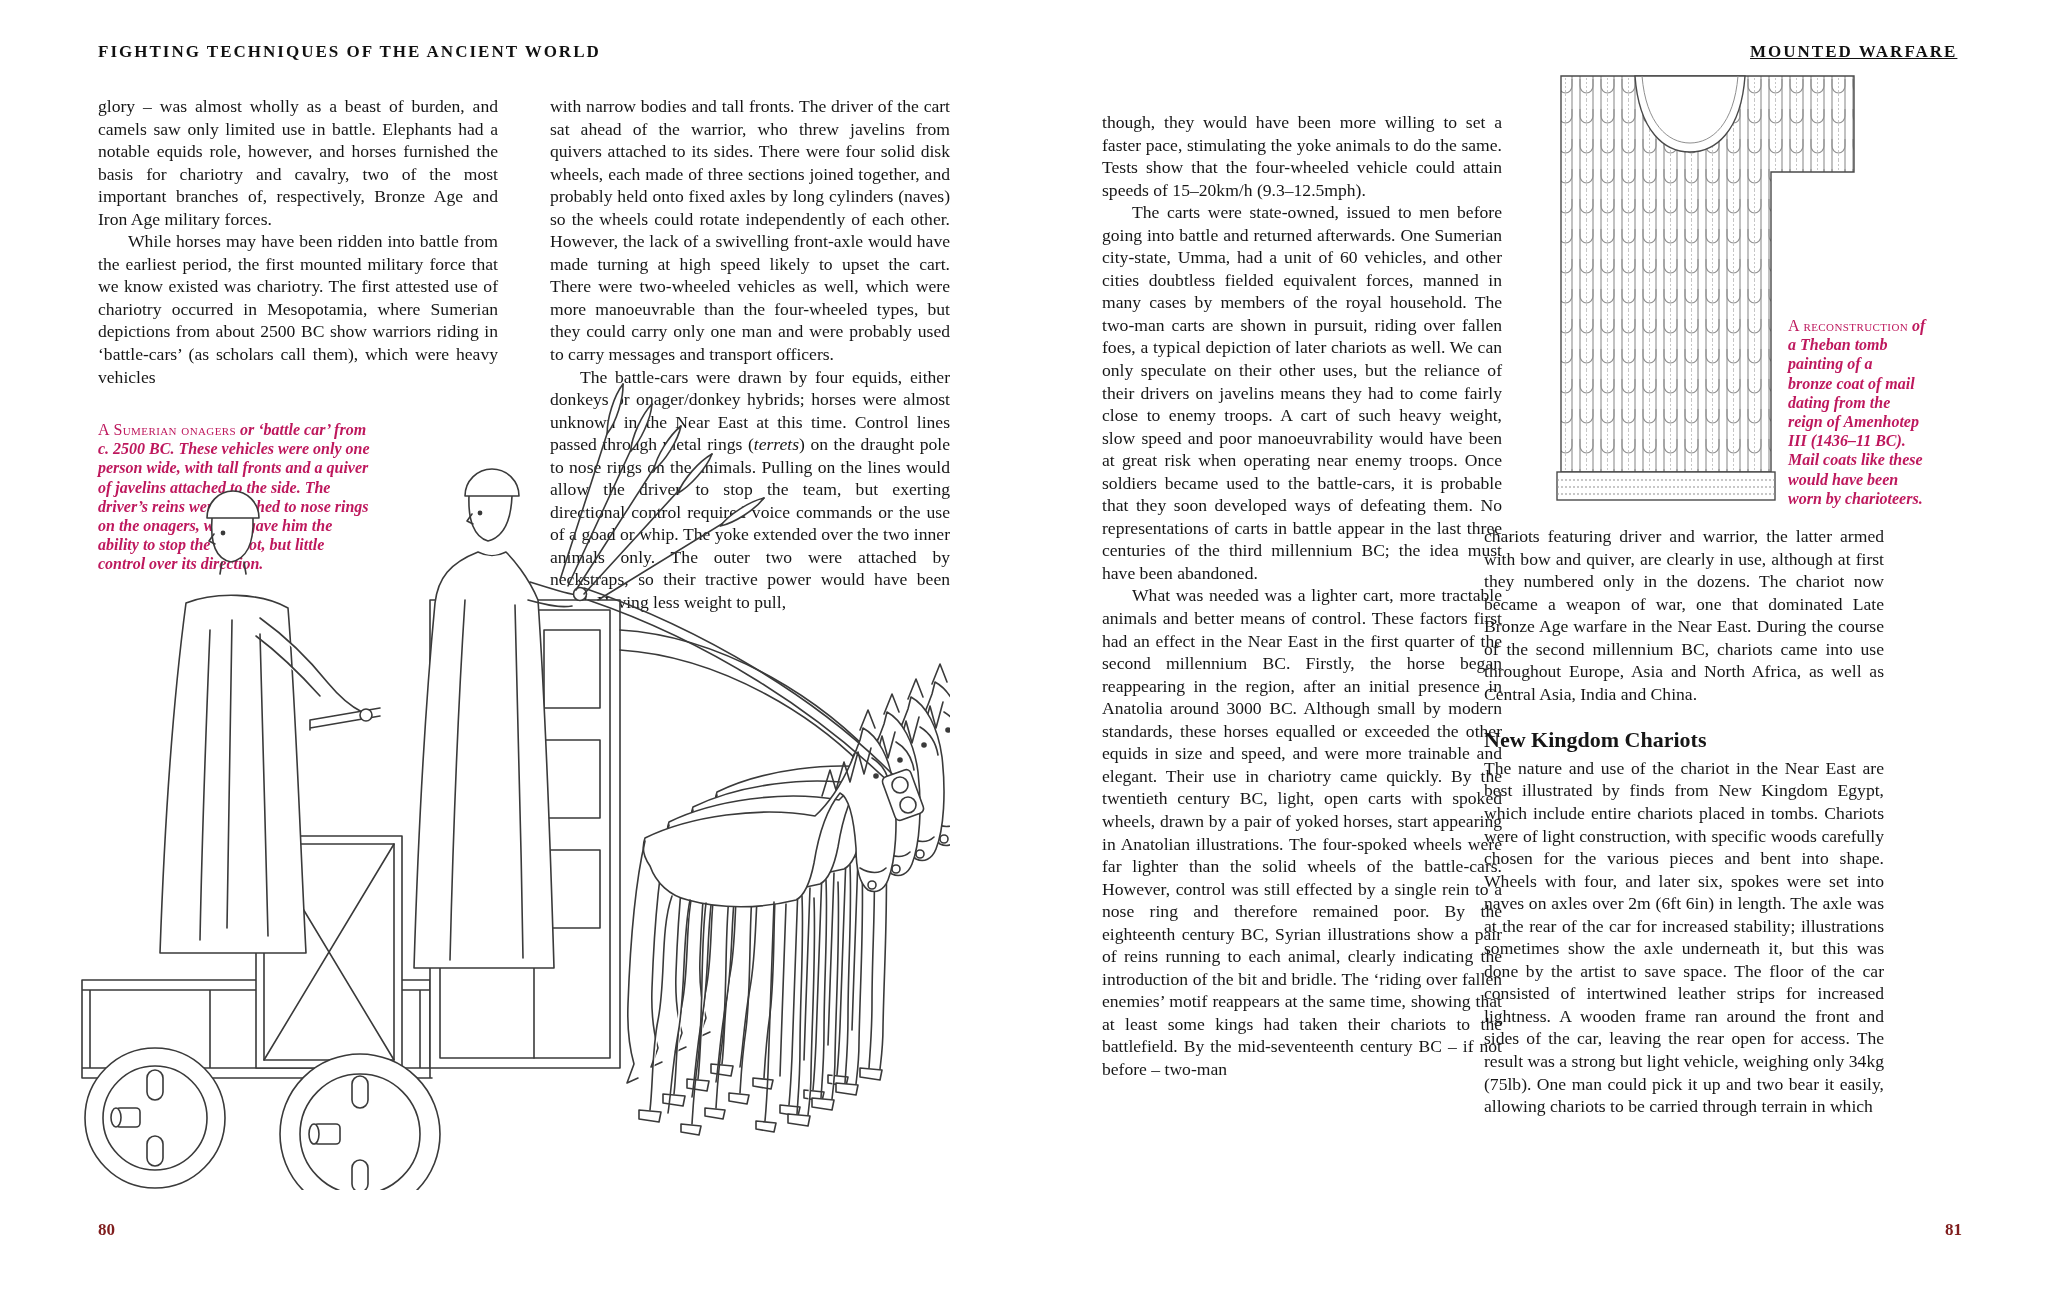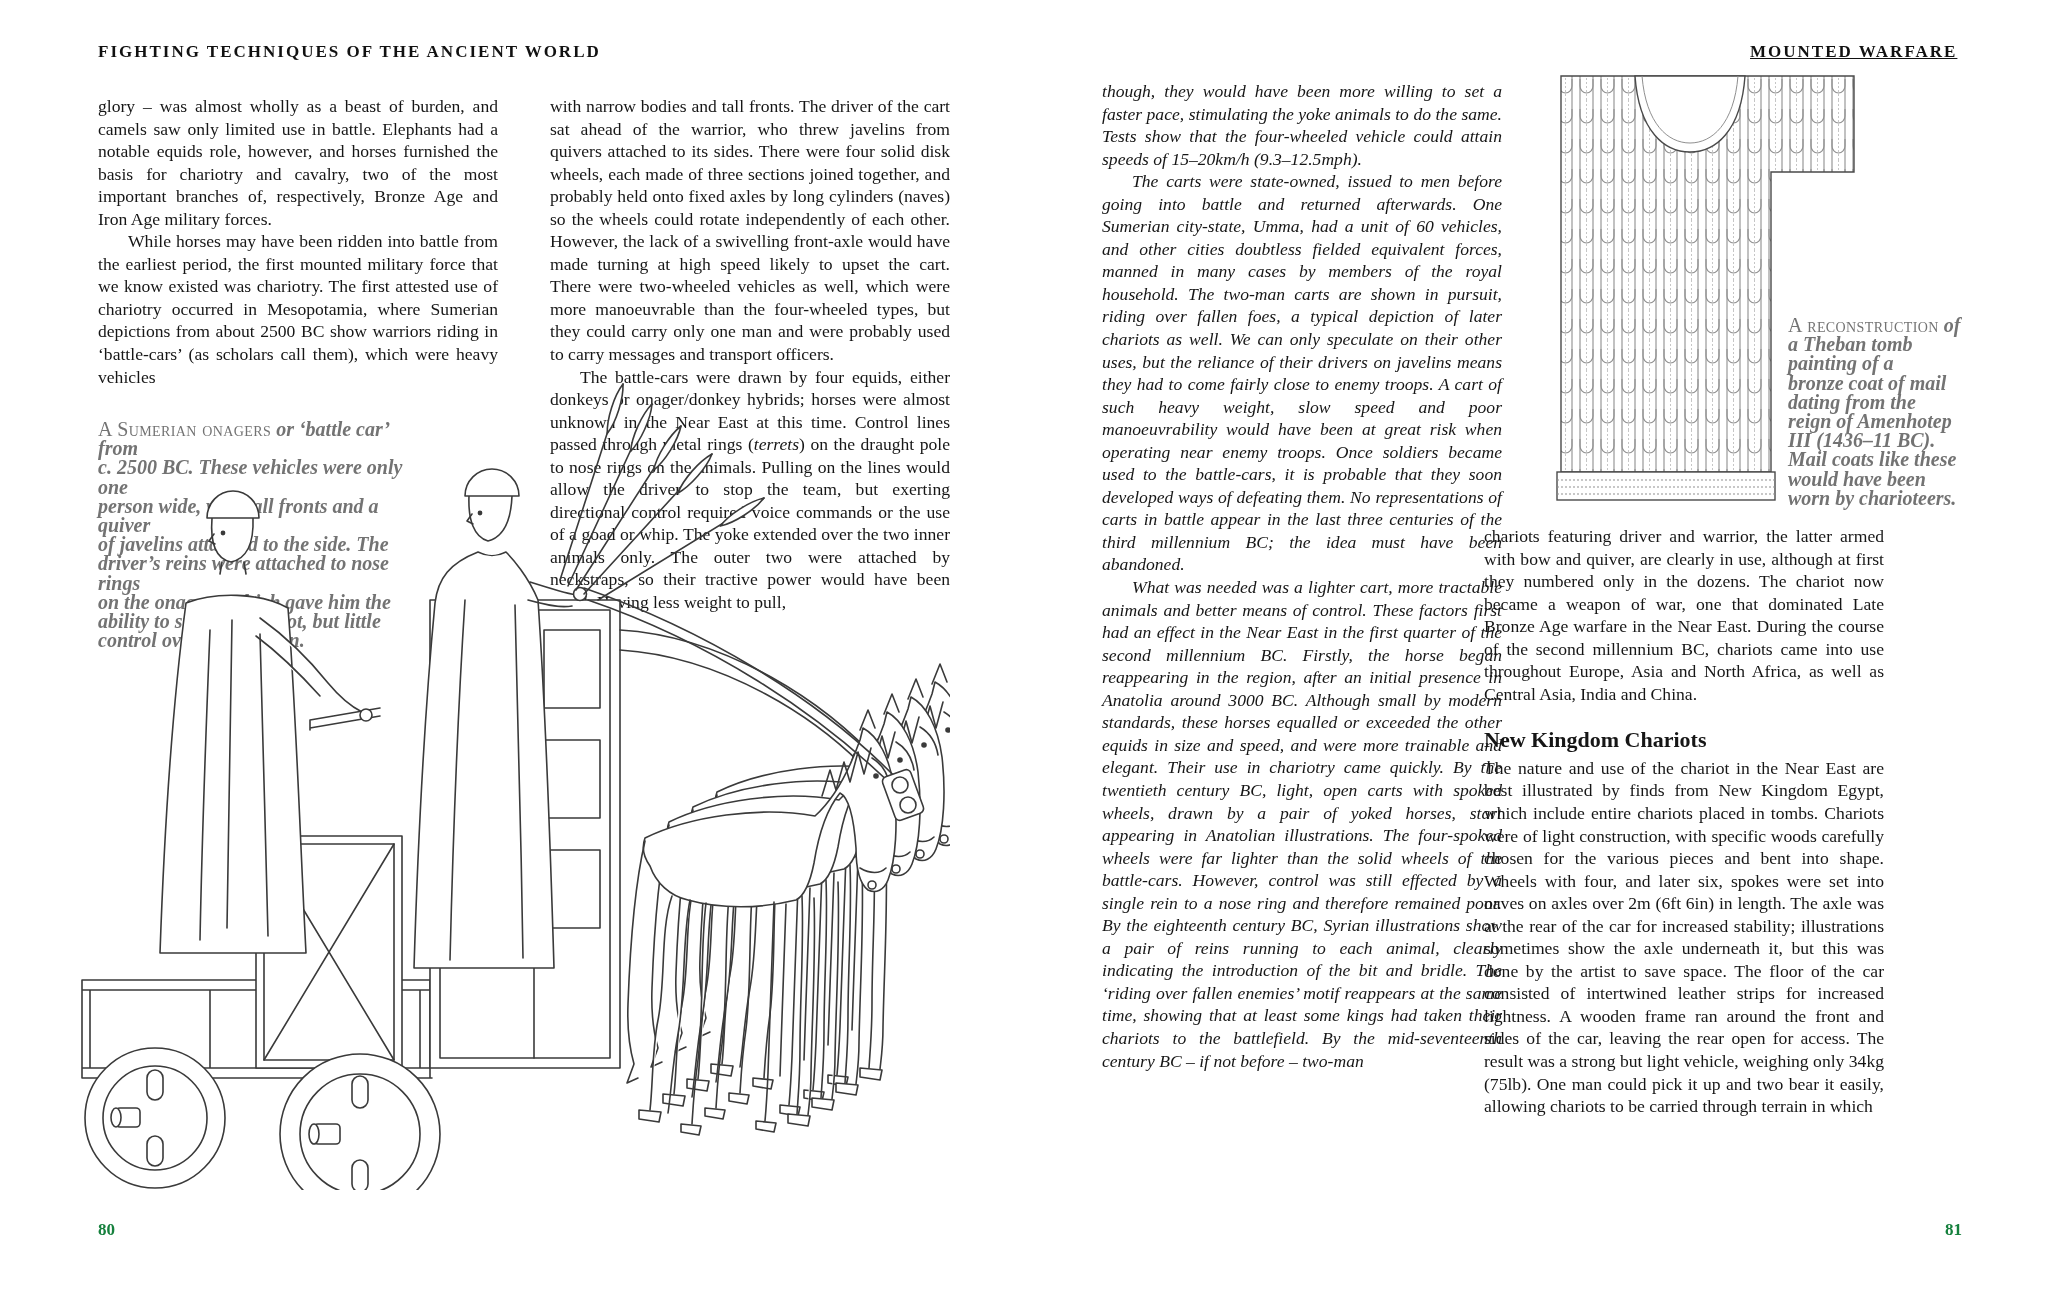--- a/index.html
+++ b/index.html
@@ -5,32 +5,32 @@
   html,body{margin:0;padding:0;}
   body{
     width:2048px;height:1291px;position:relative;background:#ffffff;
     font-family:"Liberation Serif",serif;color:#161616;overflow:hidden;
   }
   .running-head{
     position:absolute;top:42px;font-weight:bold;font-size:17px;
     letter-spacing:2px;color:#111;white-space:nowrap;
   }
   .page-number{
-    position:absolute;top:1220px;font-weight:bold;font-size:17px;color:#15803d;
+    position:absolute;top:1220px;font-weight:bold;font-size:17px;color:#7f1d1d;
   }
   .col{
     position:absolute;width:400px;text-align:justify;
     font-size:17.6px;line-height:22.55px;
   }
   .col p{margin:0;padding:0;}
   .col p.indent{text-indent:30px;}
   .ital{font-style:italic;}
   .fig-caption{
     position:absolute;font-style:italic;font-weight:bold;
-    font-size:20px;line-height:19.2px;white-space:pre-line;color:#737373;
+    font-size:16px;line-height:19.2px;white-space:pre-line;color:#be185d;
   }
   .smallcaps-lead{
     font-style:normal;font-weight:normal;font-variant:small-caps;
     letter-spacing:.4px;
   }
   .subhead{
     font-weight:bold;text-align:left;font-size:22px;
     margin-top:24px !important;margin-bottom:5px !important;
   }
   .illus{position:absolute;}
@@ -162,21 +162,21 @@
     <rect x="254" y="756" width="26" height="20" rx="4" fill="#ffffff"></rect>
     <ellipse cx="254" cy="766" rx="5" ry="10" fill="#ffffff"></ellipse>
     <rect x="292" y="708" width="16" height="32" rx="8"></rect>
     <rect x="292" y="792" width="16" height="32" rx="8"></rect>
   </g>
 </svg>
 </div>
 
 <div class="running-head" style="left:1750px;text-decoration:underline;">MOUNTED WARFARE</div>
 
-<div class="col" style="left:1102px;top:80px;font-style:italic;">
+<div class="col" style="left:1102px;top:111px;">
   <p>though, they would have been more willing to set a faster pace, stimulating the yoke animals to do the same. Tests show that the four-wheeled vehicle could attain speeds of 15–20km/h (9.3–12.5mph).</p>
   <p class="indent">The carts were state-owned, issued to men before going into battle and returned afterwards. One Sumerian city-state, Umma, had a unit of 60 vehicles, and other cities doubtless fielded equivalent forces, manned in many cases by members of the royal household. The two-man carts are shown in pursuit, riding over fallen foes, a typical depiction of later chariots as well. We can only speculate on their other uses, but the reliance of their drivers on javelins means they had to come fairly close to enemy troops. A cart of such heavy weight, slow speed and poor manoeuvrability would have been at great risk when operating near enemy troops. Once soldiers became used to the battle-cars, it is probable that they soon developed ways of defeating them. No representations of carts in battle appear in the last three centuries of the third millennium BC; the idea must have been abandoned.</p>
   <p class="indent">What was needed was a lighter cart, more tractable animals and better means of control. These factors first had an effect in the Near East in the first quarter of the second millennium BC. Firstly, the horse began reappearing in the region, after an initial presence in Anatolia around 3000 BC. Although small by modern standards, these horses equalled or exceeded the other equids in size and speed, and were more trainable and elegant. Their use in chariotry came quickly. By the twentieth century BC, light, open carts with spoked wheels, drawn by a pair of yoked horses, start appearing in Anatolian illustrations. The four-spoked wheels were far lighter than the solid wheels of the battle-cars. However, control was still effected by a single rein to a nose ring and therefore remained poor. By the eighteenth century BC, Syrian illustrations show a pair of reins running to each animal, clearly indicating the introduction of the bit and bridle. The ‘riding over fallen enemies’ motif reappears at the same time, showing that at least some kings had taken their chariots to the battlefield. By the mid-seventeenth century BC – if not before – two-man</p>
 </div>
 
 <div class="illus" style="left:1555px;top:70px;">
 <svg width="305" height="435" viewBox="0 0 305 435">
   <defs>
     <pattern id="mailp" width="21" height="30" patternUnits="userSpaceOnUse">
       <rect width="21" height="30" fill="#ffffff"></rect>

